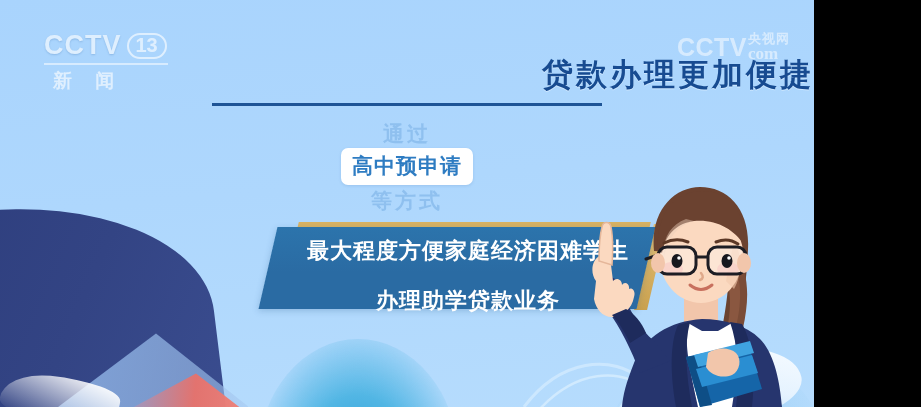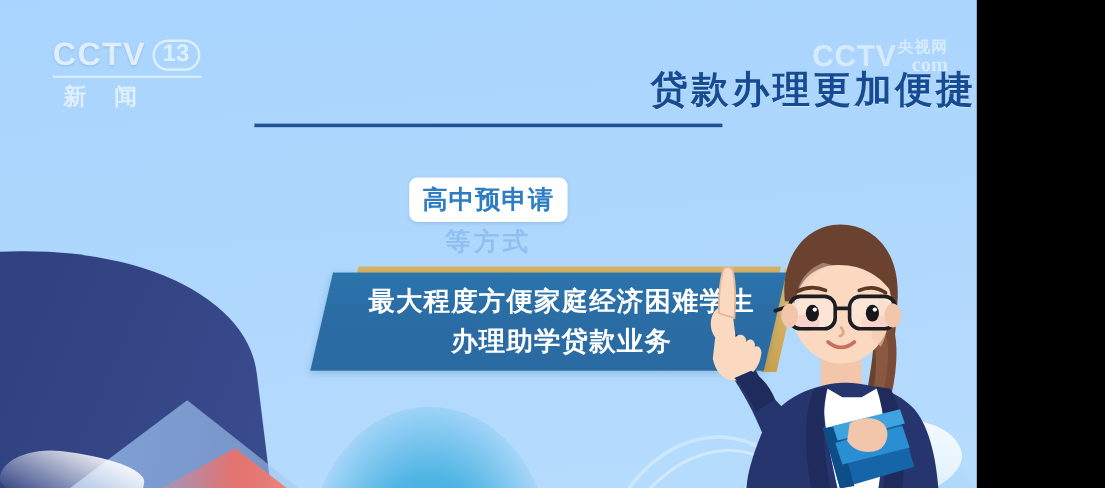--- a/index.html
+++ b/index.html
@@ -114,21 +114,21 @@
   }
 
   
   .watermark {
     position: absolute; right: 24px; top: 32px;
     display: flex; align-items: flex-end; opacity: .52;
   }
   .wm-cctv {
     font-size: 25px; font-weight: 700; color: #ffffff; letter-spacing: .5px;
   }
-  .wm-right { margin-left: 1px; display: flex; flex-direction: column; align-items: flex-end; }
+  .wm-right { margin-left: 1px; display: flex; flex-direction: column; align-items: flex-start; }
   .wm-cn { font-size: 13px; font-weight: 700; color: #ffffff; letter-spacing: 1px; line-height: 13px; }
   .wm-com { font-size: 17px; font-weight: 700; color: #ffffff; line-height: 17px; font-family: Liberation Serif, serif; }
 
   
   .headline {
     position: absolute; left: 0; right: 0; top: 54px; text-align: right;
   }
   .headline-text {
     display: inline-block;
     font-size: 31px; font-weight: 700; letter-spacing: 3px;
@@ -183,20 +183,21 @@
     box-shadow: 0 2px 6px rgba(40,90,140,.25);
   }
   .banner-text {
     position: absolute; inset: 0;
     display: flex; flex-direction: column; justify-content: center; align-items: center;
     gap: 2px;
   }
   .banner-line {
     font-size: 22px; font-weight: 700; letter-spacing: 1px; color: #ffffff;
     line-height: 32px;
+    margin-top: 16px;
   }
 
   
   .person { position: absolute; right: -2px; bottom: 0; width: 250px; height: 230px; }
 </style>
 </head>
 <body>
 
 <div id="stage">
 
@@ -230,20 +231,21 @@
       <span class="wm-cn">央视网</span>
       <span class="wm-com">com</span>
     </span>
   </div>
 
   <div class="headline">
     <div class="headline-text">贷款办理更加便捷</div>
     <div class="headline-rule"></div>
   </div>
 
+  <div class="connector top">通过</div>
 
   <div class="tags">
     <div class="tag">高中预申请</div>
   </div>
 
   <div class="connector bottom">等方式</div>
 
   <div class="banner-wrap">
     <div class="banner-gold-top"></div>
     <div class="banner-gold-right"></div>

